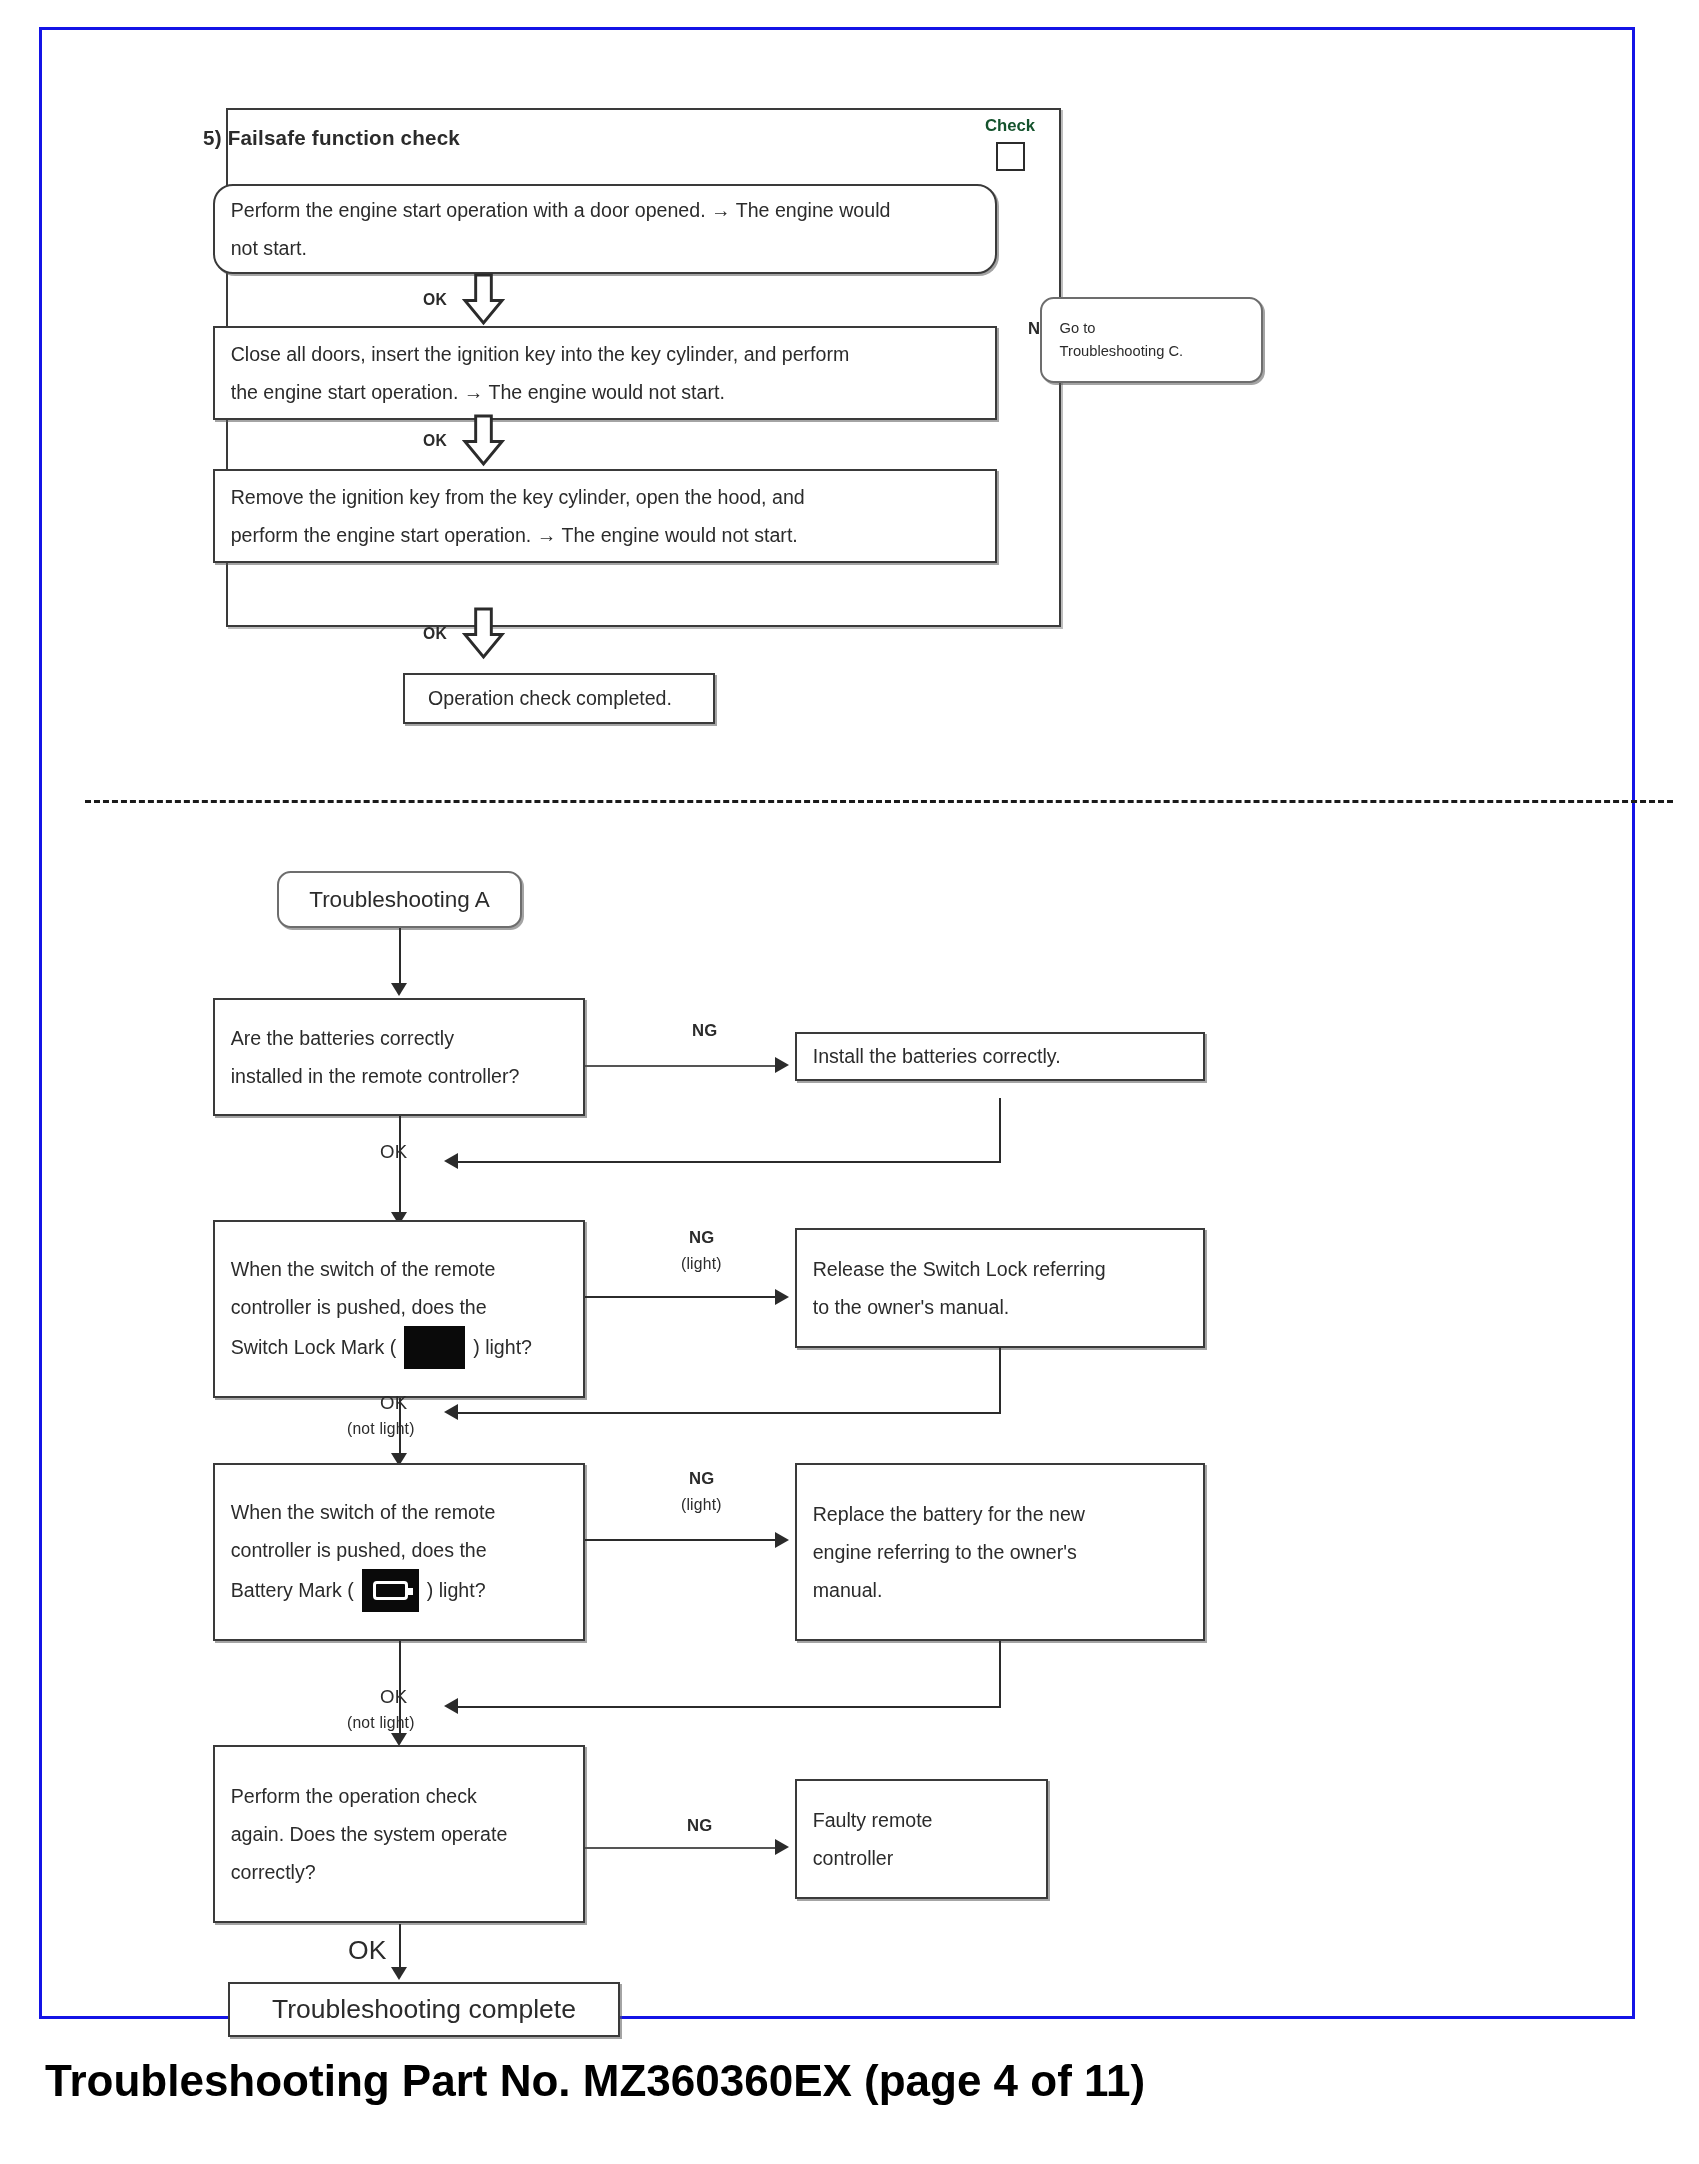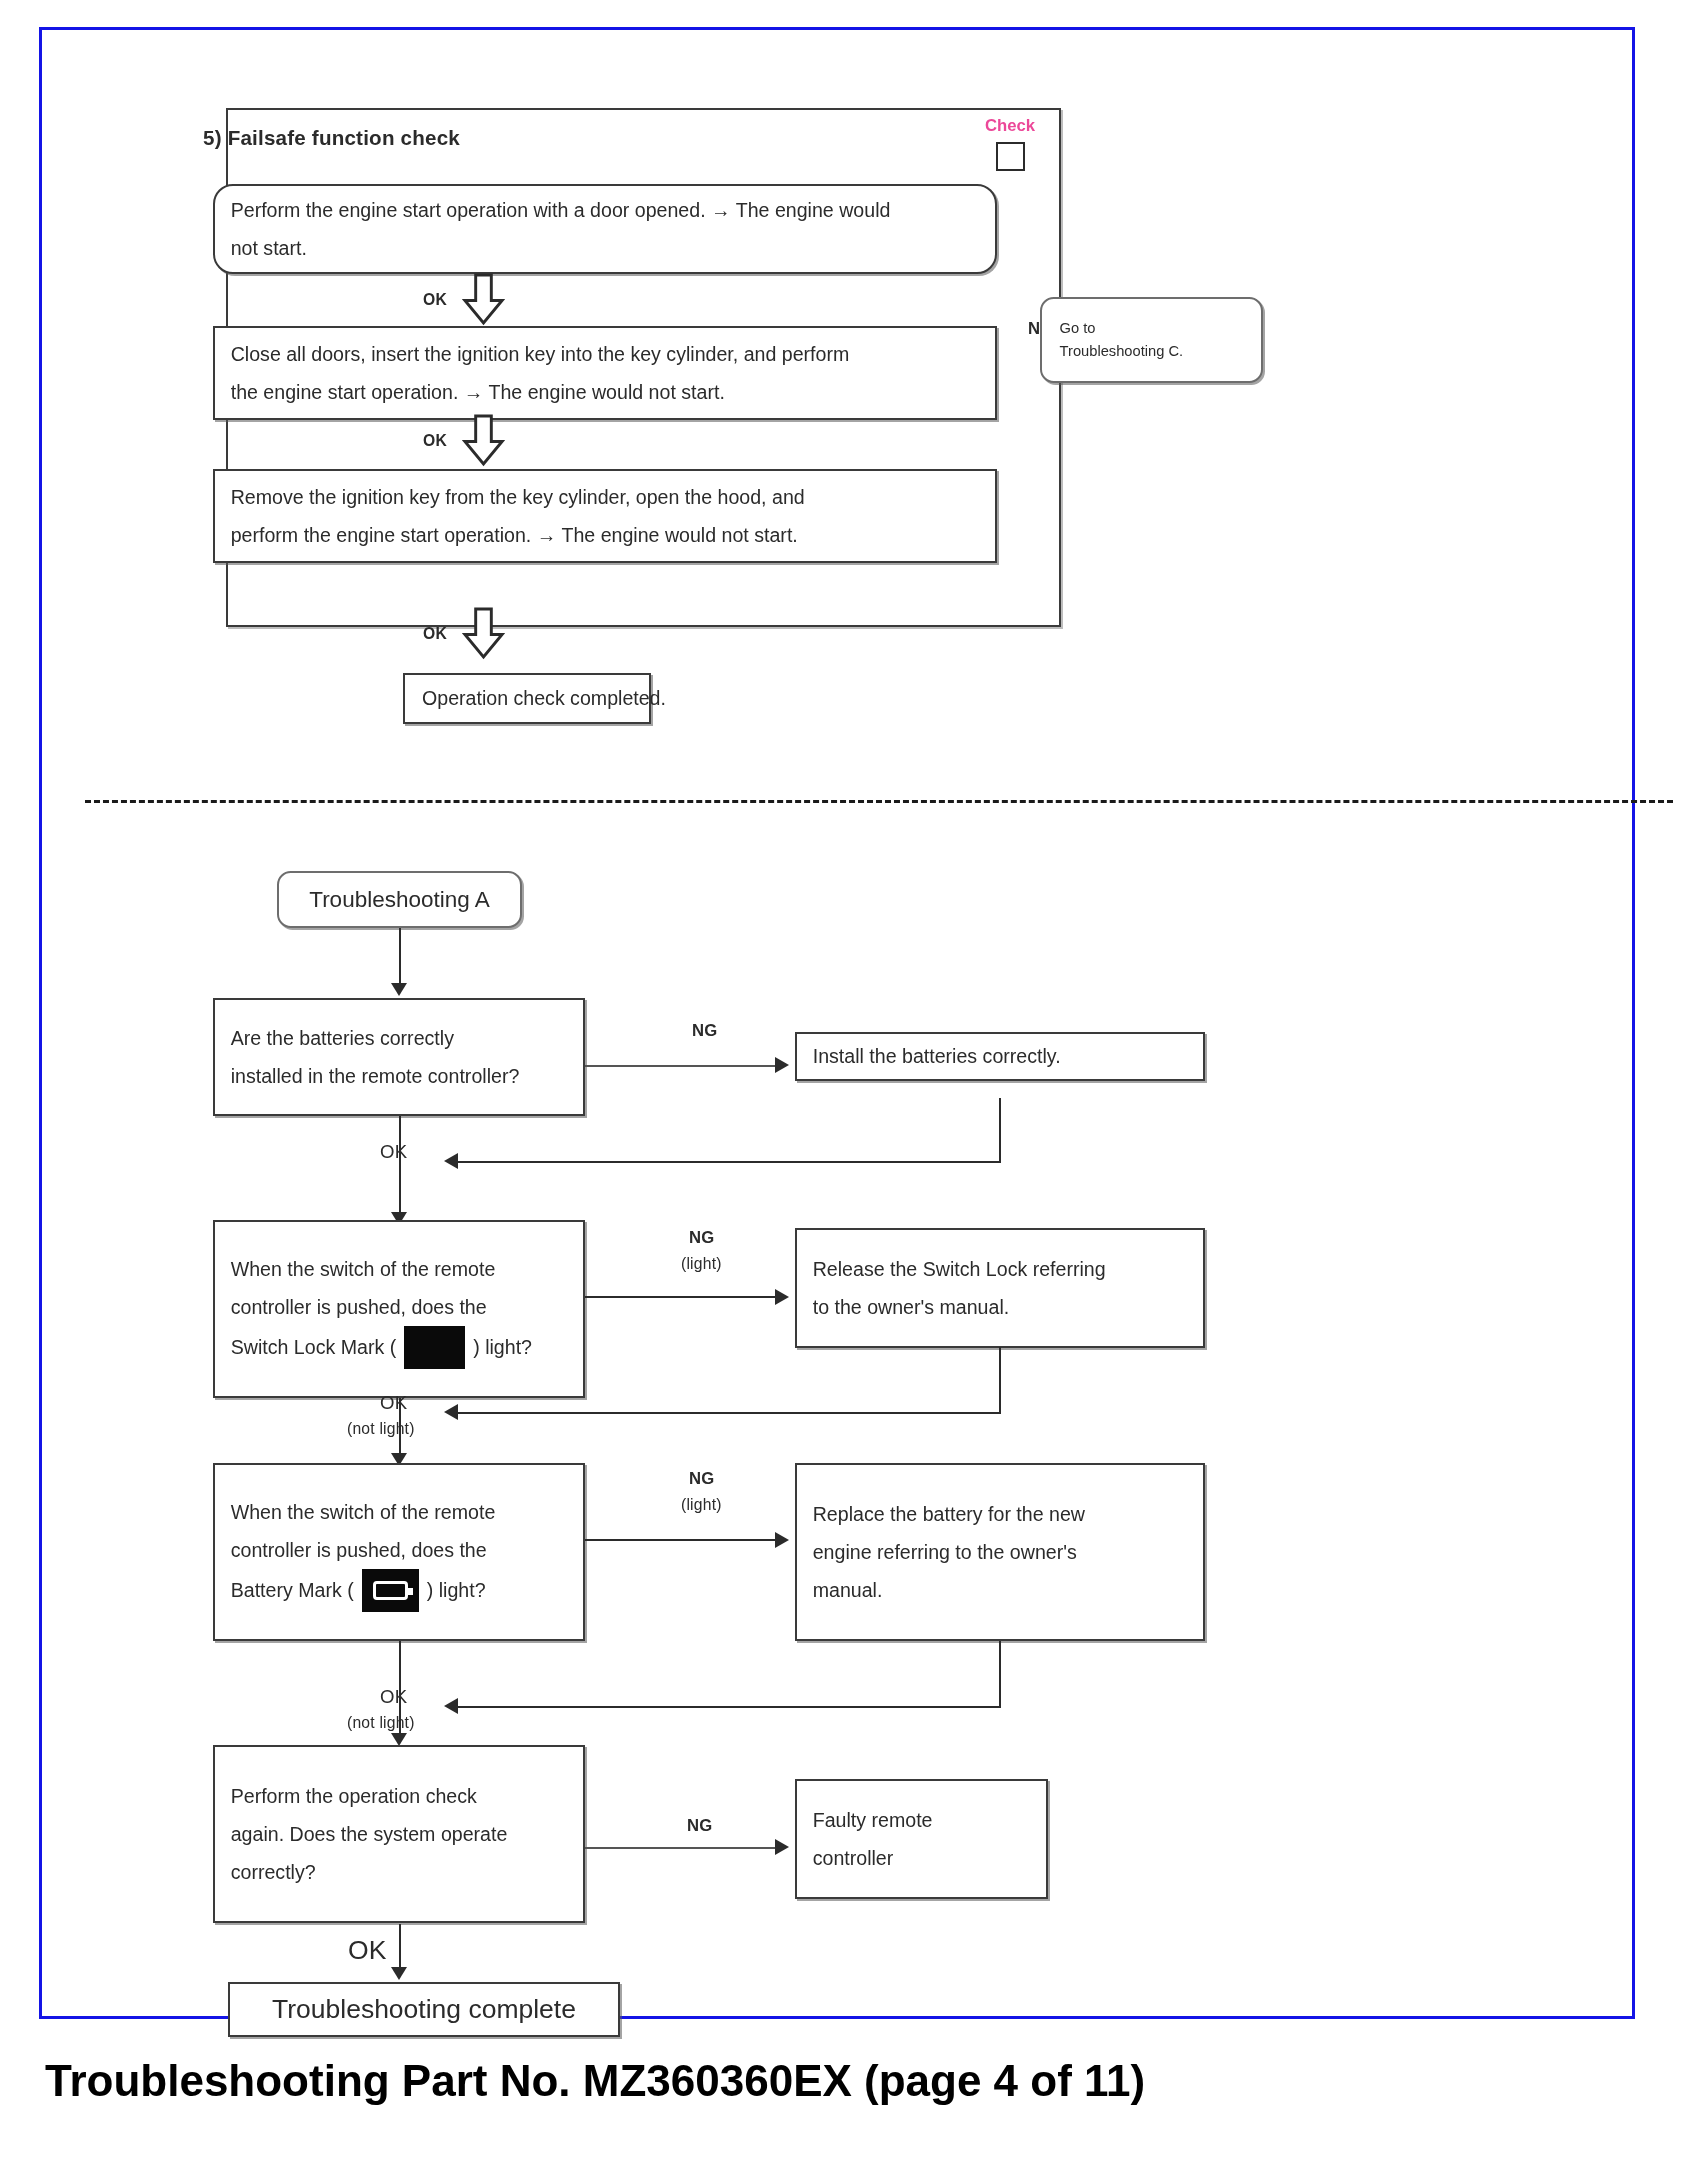--- a/index.html
+++ b/index.html
@@ -93,21 +93,21 @@
     left: 184px; top: 78px;
     width: 835px; height: 519px;
     border: 2px solid #3a3a3a;
     background: #ffffff;
     box-shadow: 2px 2px 0 rgba(90,90,90,0.4);
   }
 
   
   #check-wrap { position: absolute; left: 943px; top: 86px; text-align: center; }
   #check-wrap .cap {
-    font-size: 16.7px; color: #ec4899; font-weight: bold; display: block;
+    font-size: 16.7px; color: #14532d; font-weight: bold; display: block;
     margin-bottom: 6px;
   }
   #check-square {
     width: 29px; height: 29px;
     border: 2.9px solid #2b2b2b;
     background: #fff;
     margin: 0 auto;
   }
 
   
@@ -213,21 +213,21 @@
   <div class="box rounded" style="left:998px; top:267px; width:223px; height:86px; padding:5.9px 17.6px;">
     <div class="line" style="font-size:14.7px; line-height:1.6;">Go to</div>
     <div class="line" style="font-size:14.7px; line-height:1.6;">Troubleshooting C.</div>
   </div>
 
   <div class="lbl" style="left:381px; top:595px; font-size:15.7px;">OK</div>
   <svg class="block-arrow" style="left:420px; top:577px;" width="43" height="53" viewBox="0 0 44 54">
     <polygon points="14,2 30,2 30,28 41,28 22,51 3,28 14,28" fill="#ffffff" stroke="#2b2b2b" stroke-width="3"></polygon>
   </svg>
 
-  <div class="box" style="left:361px; top:643px; width:248px; height:51px; padding:0 17px;">
+  <div class="box" style="left:361px; top:643px; width:312px; height:51px; padding:0 23px;">
     <div class="line" style="line-height:1.1;">Operation check completed.</div>
   </div>
 
   <div id="dashed-sep"></div>
 
   <div class="box rounded" style="left:235px; top:841px; width:245px; height:57px; padding:0 15.7px; align-items:center;">
     <div class="line" style="font-size:22.5px; line-height:1.1;">Troubleshooting A</div>
   </div>
   <div class="vline" style="left:357px; top:898px; height:59px;"></div>
   <div class="arrow-down" style="left:349px; top:953px;"></div>

